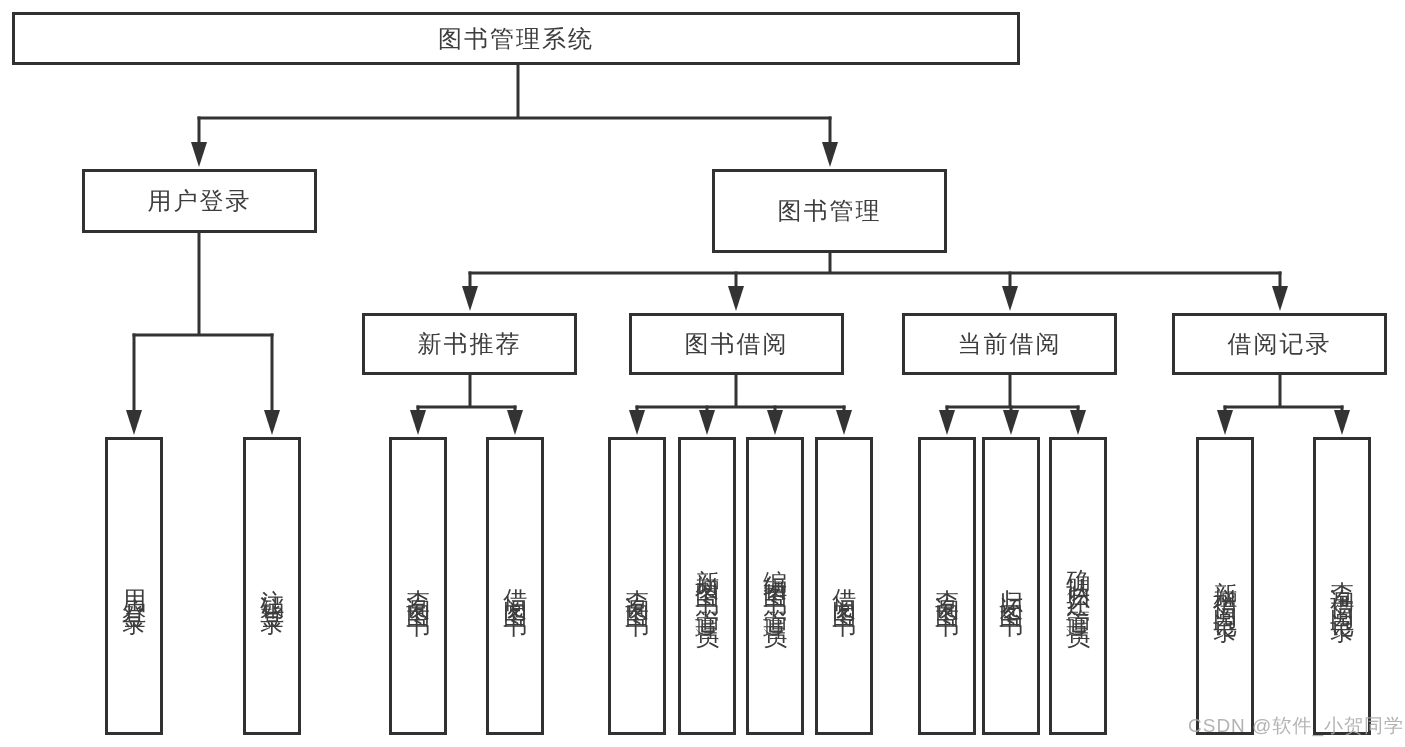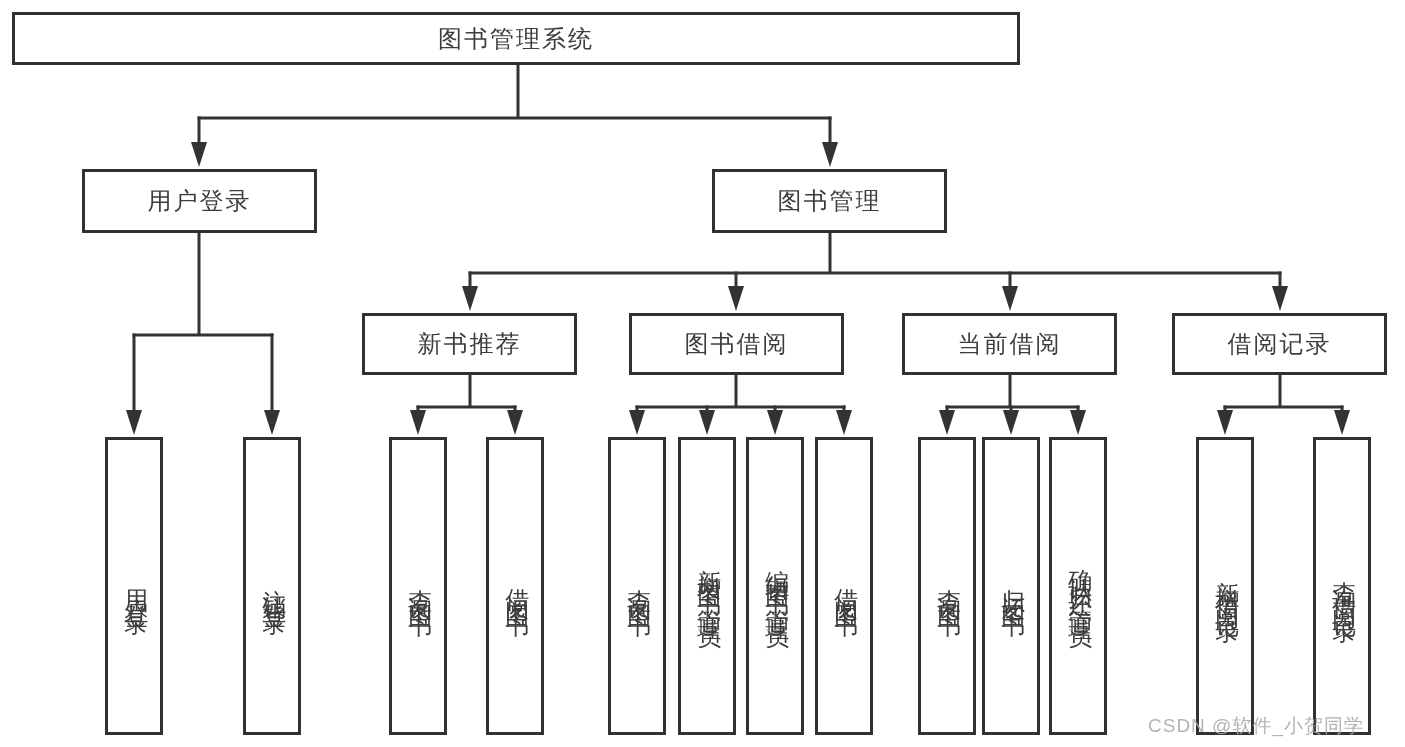--- a/index.html
+++ b/index.html
@@ -14,33 +14,32 @@
   svg.connectors { position: absolute; left: 0; top: 0; z-index: 1; }
   .node {
     position: absolute;
     background: #ffffff;
     border: 3px solid #313131;
     color: #3d3d3d;
     display: flex;
     align-items: center;
     justify-content: center;
     z-index: 2;
-    font-family: Liberation Mono, monospace;
   }
   .h-node { font-size: 24px; letter-spacing: 2px; white-space: nowrap; }
   .leaf .v-text {
     writing-mode: vertical-rl;
     text-orientation: mixed;
     font-size: 24px;
     letter-spacing: 8px;
     line-height: 1.1;
   }
   .watermark {
     position: absolute;
-    left: 1148px; top: 713px;
+    left: 1188px; top: 713px;
     font-size: 19px;
     color: rgba(168,168,168,0.88);
     letter-spacing: 1px;
     z-index: 6;
     white-space: nowrap;
   }
 </style>
 </head>
 <body>
 
@@ -114,21 +113,21 @@
     </g>
   </svg>
 
   <div class="node h-node" style="left:12px; top:12px; width:1008px; height:53px;">
     <span>图书管理系统</span>
   </div>
 
   <div class="node h-node" style="left:82px; top:169px; width:235px; height:64px;">
     <span>用户登录</span>
   </div>
-  <div class="node h-node" style="left:712px; top:169px; width:235px; height:64px;">
+  <div class="node h-node" style="left:712px; top:169px; width:235px; height:84px;">
     <span>图书管理</span>
   </div>
 
   <div class="node h-node" style="left:362px; top:313px; width:215px; height:62px;">
     <span>新书推荐</span>
   </div>
   <div class="node h-node" style="left:629px; top:313px; width:215px; height:62px;">
     <span>图书借阅</span>
   </div>
   <div class="node h-node" style="left:902px; top:313px; width:215px; height:62px;justify-content:center;">

